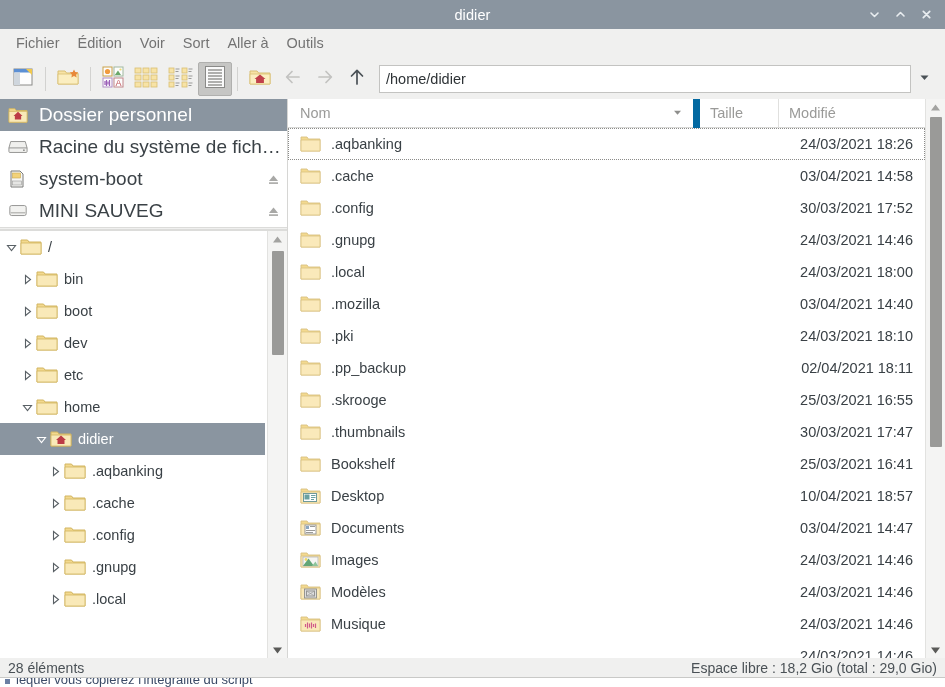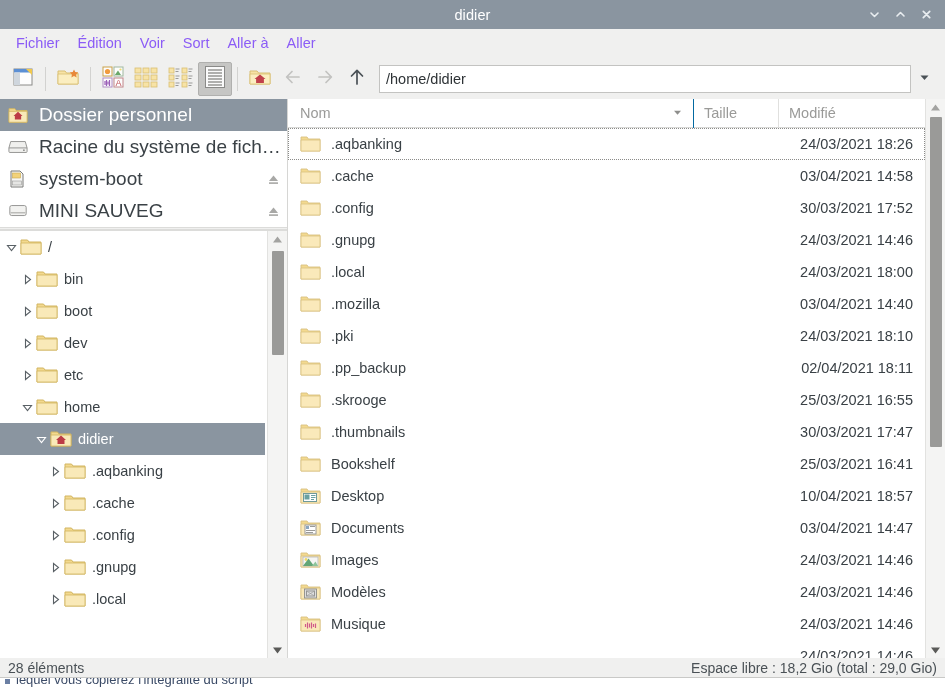--- a/index.html
+++ b/index.html
@@ -47,21 +47,21 @@
   .menubar {
     height: 29px;
     background: #f0f0ef;
     display: flex;
     align-items: center;
     padding-left: 7px;
     border-bottom: 0px;
   }
   .menuitem {
     font-size: 14.5px;
-    color: #8b5cf6;
+    color: #737373;
     padding: 3px 9px 4px 9px;
     white-space: nowrap;
   }
 
   
   .toolbar {
     height: 41px;
     background: #f0f0ef;
     display: flex;
     align-items: center;
@@ -203,21 +203,21 @@
     display: flex;
     align-items: center;
     background: #ffffff;
     border-bottom: 1px solid #d8d8d6;
     font-size: 14.5px;
     color: #9a9a98;
     position: relative;
   }
   .col-name { width: 405px; padding-left: 12px; display:flex; align-items:center; }
   .col-name .sortcaret { margin-left: auto; margin-right: 10px; }
-  .col-size { width: 85px; padding-left: 10px; border-left: 1px solid #0369a1; height: 29px; display:flex; align-items:center;}
+  .col-size { width: 85px; padding-left: 10px; border-left: 7px solid #0369a1; height: 29px; display:flex; align-items:center;}
   .col-mod  { flex: 1 1 auto; padding-left: 10px; border-left: 1px solid #e0e0de; height: 29px; display:flex; align-items:center;}
 
   .rows {
     position: absolute; top: 29px; left: 0; right: 20px; bottom: 0;
     overflow: hidden;
   }
   .frow {
     height: 32px;
     display: flex;
     align-items: center;
@@ -295,21 +295,21 @@
       </div>
     </div>
   </div>
 
   <div class="menubar">
     <div class="menuitem">Fichier</div>
     <div class="menuitem">Édition</div>
     <div class="menuitem">Voir</div>
     <div class="menuitem">Sort</div>
     <div class="menuitem">Aller à</div>
-    <div class="menuitem">Aller</div>
+    <div class="menuitem">Outils</div>
   </div>
 
   <div class="toolbar">
 
     <div class="tbtn">
       <span>
         <svg width="24" height="24" viewBox="0 0 24 24">
           <rect x="3" y="4" width="18" height="16" fill="#fdfdfd" stroke="#8a8a88" stroke-width="1"></rect>
           <rect x="3" y="4" width="18" height="3.5" fill="#5b8fd4"></rect>
           <rect x="3" y="7.5" width="6" height="12.5" fill="#cfd6dd"></rect>

